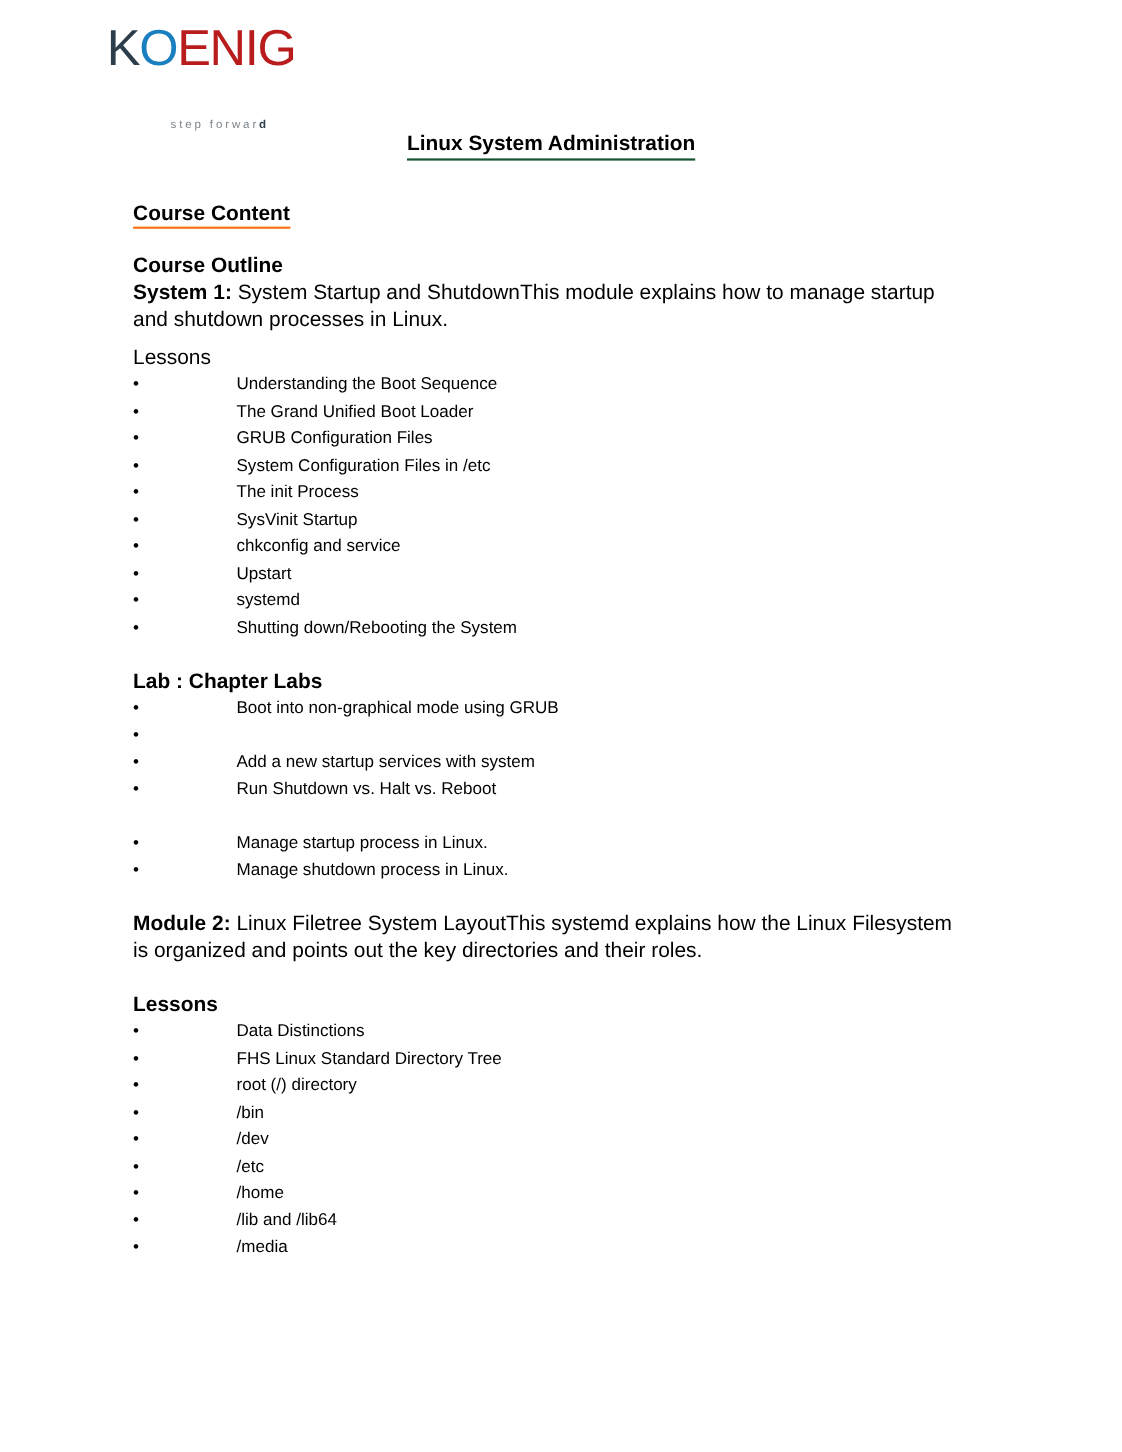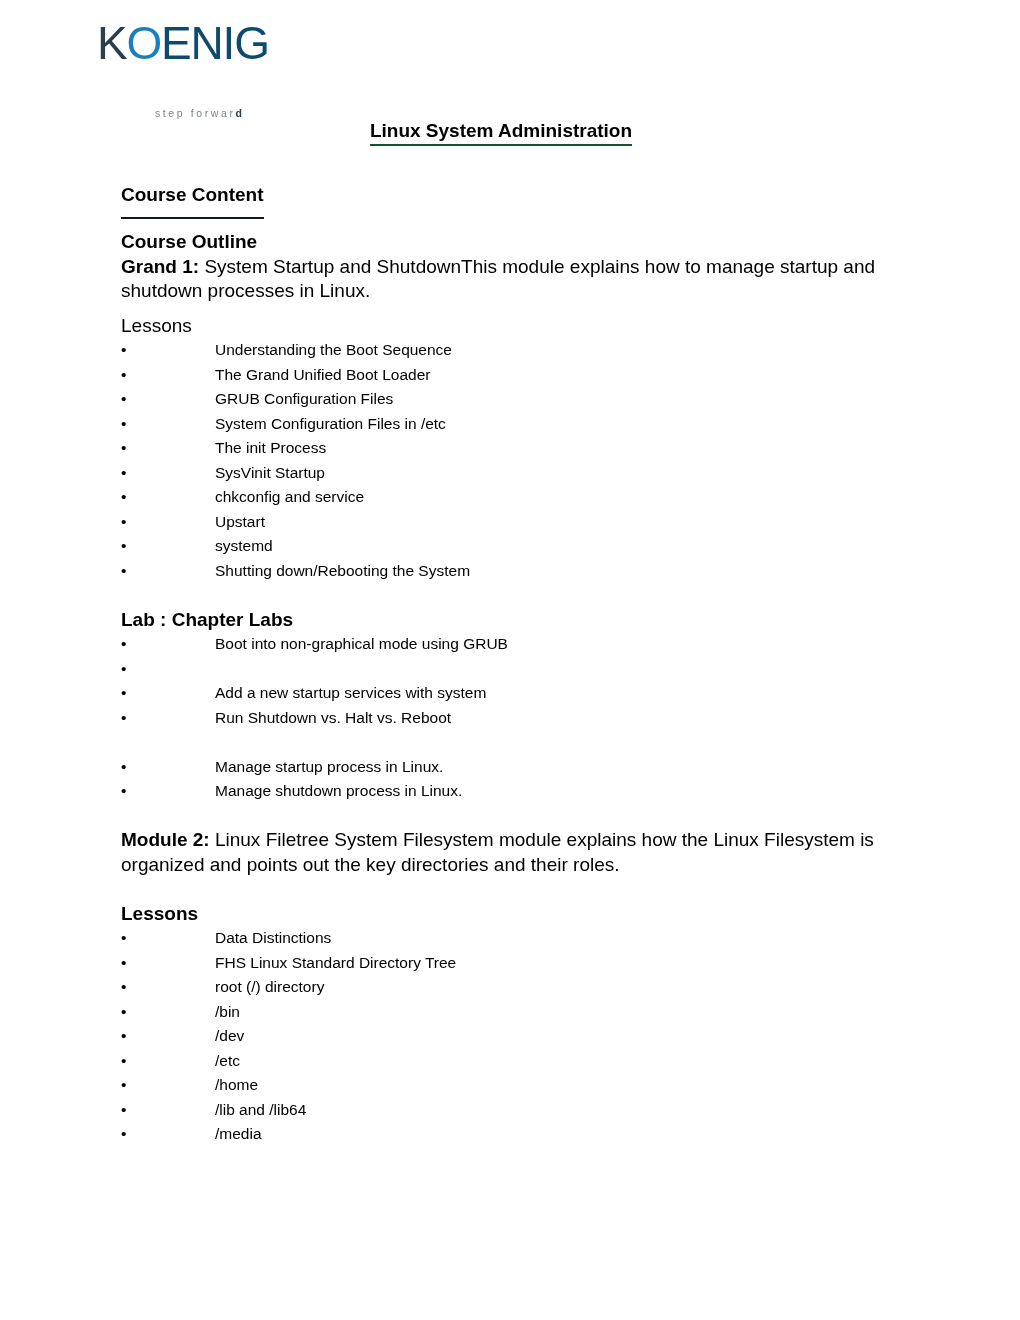--- a/index.html
+++ b/index.html
@@ -32,21 +32,21 @@
   .logo-wordmark {
     font-family: "Liberation Sans", "DejaVu Sans", sans-serif;
     font-size: 46px;
     font-weight: 400;
     letter-spacing: -1.2px;
     line-height: 46px;
     white-space: nowrap;
   }
   .logo-k  { color: #2c3e4c; }
   .logo-o  { color: #1a7fc1; }
-  .logo-rest { color: #0c4a6e; }
+  .logo-rest { color: #b91c1c; }
   .logo-tagline {
     position: absolute;
     left: 58px;
     top: 42px;
     font-size: 10.5px;
     letter-spacing: 2.6px;
     color: #7d858b;
     font-weight: 400;
     white-space: nowrap;
     margin-top: 45px;
@@ -74,22 +74,22 @@
     padding-bottom: 3px;
   }
 
   .section-heading {
     font-size: 19px;
     font-weight: bold;
     line-height: 26px;
     margin: 0 0 22px 0;
   }
   .section-heading span {
-    border-bottom: 2px solid #0f172a;
-    padding-bottom: 12px;
+    border-bottom: 2px solid #f97316;
+    padding-bottom: 1px;
   }
 
   .para {
     font-size: 19px;
     line-height: 24.5px;
     margin: 0;
     text-align: left;
   }
   .para.b { font-weight: bold; }
   .para .lead { font-weight: bold; }
@@ -122,21 +122,21 @@
   </div>
 
   <div class="doc">
 
     <div class="doc-title"><span>Linux System Administration</span></div>
 
     <div class="section-heading"><span>Course Content</span></div>
 
     <div class="para b">Course Outline</div>
 
-    <div class="para"><span class="lead">Grand 1:</span><span> System Startup and ShutdownThis module explains how to manage startup and shutdown processes in Linux.</span></div>
+    <div class="para"><span class="lead">System 1:</span><span> System Startup and ShutdownThis module explains how to manage startup and shutdown processes in Linux.</span></div>
 
     <div class="gap-sm"></div>
 
     <div class="para">Lessons</div>
 
     <div class="bullet-row">
         <span class="bullet">•</span>
         <span class="btext">Understanding the Boot Sequence</span>
       </div>
     <div class="bullet-row">
@@ -203,21 +203,21 @@
         <span class="bullet">•</span>
         <span class="btext">Manage startup process in Linux.</span>
       </div>
     <div class="bullet-row">
         <span class="bullet">•</span>
         <span class="btext">Manage shutdown process in Linux.</span>
       </div>
 
     <div class="gap"></div>
 
-    <div class="para"><span class="lead">Module 2:</span><span> Linux Filetree System Filesystem module explains how the Linux Filesystem is organized and points out the key directories and their roles.</span></div>
+    <div class="para"><span class="lead">Module 2:</span><span> Linux Filetree System LayoutThis systemd explains how the Linux Filesystem is organized and points out the key directories and their roles.</span></div>
 
     <div class="gap"></div>
 
     <div class="para b">Lessons</div>
 
     <div class="bullet-row">
         <span class="bullet">•</span>
         <span class="btext">Data Distinctions</span>
       </div>
     <div class="bullet-row">

